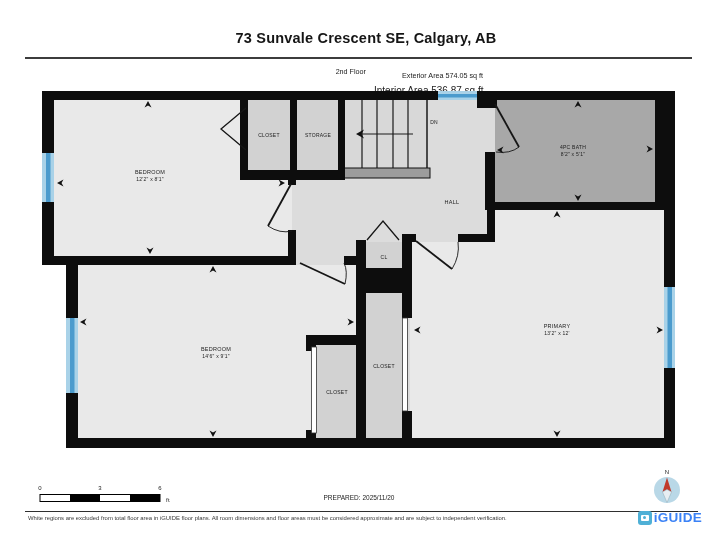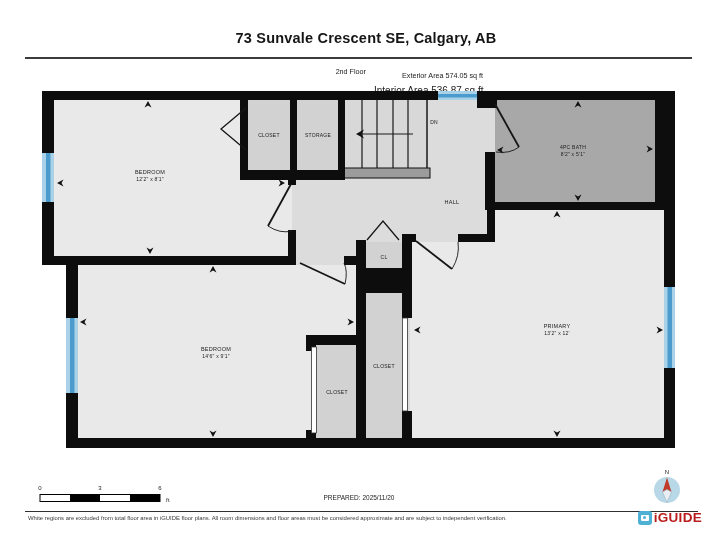--- a/index.html
+++ b/index.html
@@ -16,21 +16,21 @@
   .walls rect,.winbase{shape-rendering:crispEdges;}
   text{fill:#1c1c1c;letter-spacing:.25px;}
   .prepared{position:absolute;left:0;right:0;top:493.5px;text-align:center;
             font-size:6.5px;color:#222;}
   .divider{position:absolute;left:25px;top:511px;width:673px;height:1.3px;background:#2f2f2f;}
   .disclaimer{position:absolute;left:28px;top:514.5px;width:600px;font-size:5.9px;color:#3a3a3a;}
   .brand{position:absolute;right:16px;top:510px;display:flex;align-items:center;gap:2px;}
   .brand-icon{width:14px;height:14px;background:#4fb0d6;border-radius:3px;position:relative;}
   .brand-icon .cam{position:absolute;left:3px;top:4px;width:8px;height:6px;background:#fff;border-radius:1px;}
   .brand-icon .cam i{position:absolute;left:2.5px;top:1.5px;width:3px;height:3px;background:#4fb0d6;border-radius:50%;display:block;}
-  .brand-text{font-size:13.5px;font-weight:600;color:#b91c1c;letter-spacing:.3px;}
+  .brand-text{font-size:13.5px;font-weight:600;color:#3b82f6;letter-spacing:.3px;}
 </style>
 </head>
 <body>
 
 <div id="page">
 
   <div class="title">73 Sunvale Crescent SE, Calgary, AB</div>
   <div class="hr"></div>
   <div class="floor-label">2nd Floor</div>
   <div class="area-line1">Exterior Area 574.05 sq ft</div>

